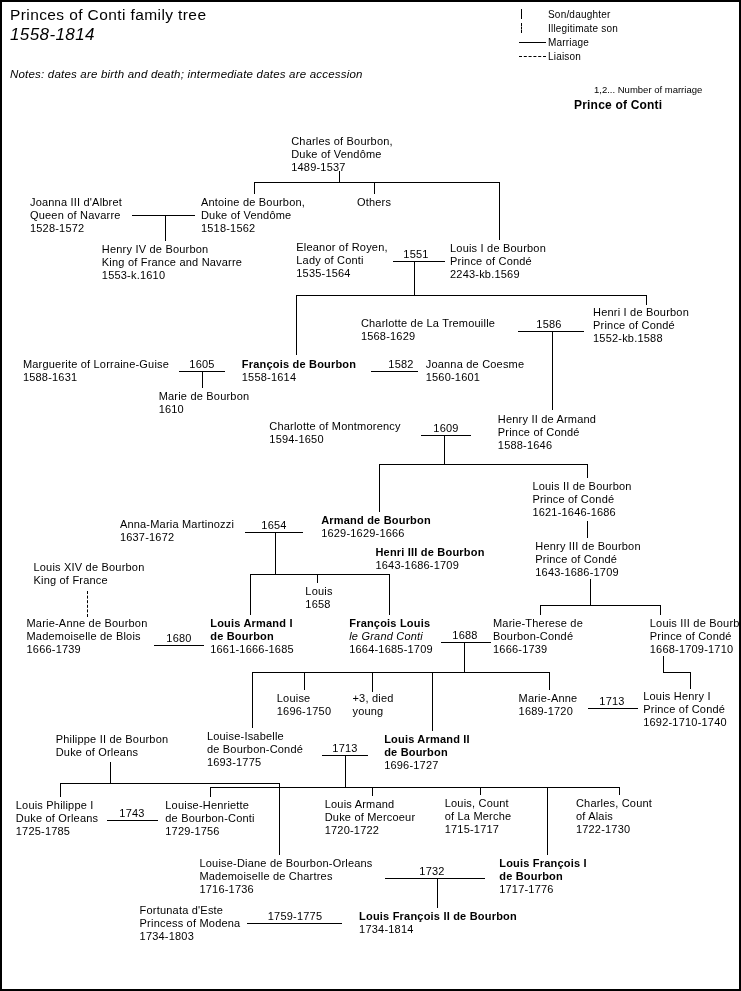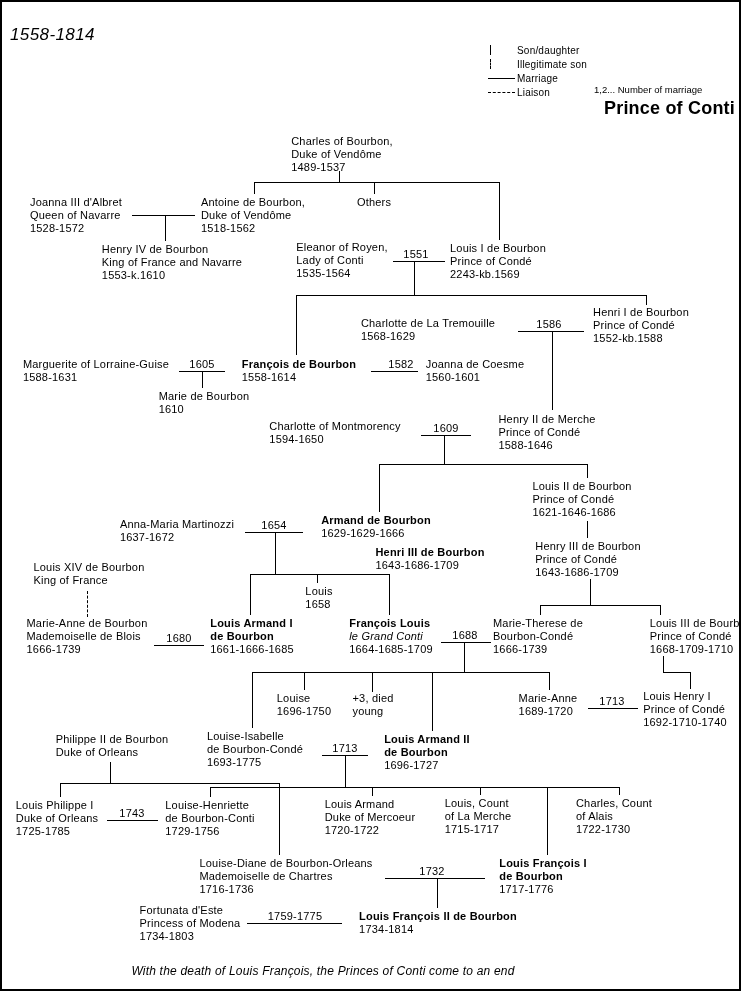--- a/index.html
+++ b/index.html
@@ -8,48 +8,50 @@
     background:#ffffff;border:2px solid #000;box-sizing:border-box;
     font-family:"Liberation Sans","DejaVu Sans",sans-serif;color:#000;
     overflow:hidden;
   }
   .abs{position:absolute;white-space:nowrap;}
   
   .title{left:8px;top:4px;font-size:15.5px;letter-spacing:.4px;}
   .subtitle{left:8px;top:23px;font-size:17px;font-style:italic;letter-spacing:.4px;}
   .notes{left:8px;top:66px;font-size:11.5px;font-style:italic;letter-spacing:.2px;}
   
-  #legend-symbols{left:485px;top:5px;margin-top:36px;}
+  #legend-symbols{left:516px;top:5px;}
   .lrow{display:flex;align-items:center;height:14px;font-size:10px;letter-spacing:.2px;}
   .mk{width:30px;display:flex;align-items:center;}
   .mk .vline{width:0;height:10px;border-left:1px solid #000;margin-left:3px;}
   .mk .vline.dash{border-left-style:dashed;}
   .mk .hline{width:27px;height:0;border-top:1px solid #000;margin-left:1px;}
   .mk .hline.dash{border-top-style:dashed;}
   #legend-abbrev{left:592px;top:3px;font-size:9.5px;line-height:11.3px;}
   .mnote{left:592px;top:82px;font-size:9.5px;}
-  .conti{left:602px;top:96px;font-size:18px;font-weight:bold;letter-spacing:.2px;}
+  .conti{left:572px;top:96px;font-size:12px;font-weight:bold;letter-spacing:.2px;}
   
   .pnode{position:absolute;transform:translateX(-50%);text-align:left;white-space:nowrap;}
   .pl{font-size:11px;line-height:13px;letter-spacing:.2px;}
   .pl.b{font-weight:bold;}
   .pl.i{font-style:italic;}
   .myear{position:absolute;transform:translateX(-50%);font-size:11px;line-height:13px;letter-spacing:.2px;white-space:nowrap;}
   .tline{position:absolute;}
   .tline.v{width:0;border-left:1px solid #000;}
   .tline.h{height:0;border-top:1px solid #000;}
   .tline.dash{border-left-style:dashed;border-top-style:dashed;}
   .footer{font-size:12px;font-style:italic;transform:translateX(-50%);letter-spacing:.2px;}
 </style>
 </head>
 <body>
 
 <div id="page">
 
+  <div class="abs title">Princes of Conti family tree</div>
   <div class="abs subtitle">1558-1814</div>
+  <div class="abs notes">Notes: dates are birth and death; intermediate dates are accession</div>
 
   <div class="abs" id="legend-symbols">
     <div class="lrow">
       <span class="mk">
           <span class="vline"></span>
         </span>
       <span>Son/daughter</span>
     </div>
     <div class="lrow">
       <span class="mk">
@@ -208,21 +210,21 @@
       </div>
       <div class="pnode" style="left: 202px; top: 388px;">
         <div class="pl">Marie de Bourbon</div>
         <div class="pl">1610</div>
       </div>
       <div class="pnode" style="left: 333px; top: 418px;">
         <div class="pl">Charlotte of Montmorency</div>
         <div class="pl">1594-1650</div>
       </div>
       <div class="pnode" style="left: 545px; top: 411px;">
-        <div class="pl">Henry II de Merche</div>
+        <div class="pl">Henry II de Armand</div>
         <div class="pl">Prince of Condé</div>
         <div class="pl">1588-1646</div>
       </div>
       <div class="pnode" style="left: 580px; top: 478px;">
         <div class="pl">Louis II de Bourbon</div>
         <div class="pl">Prince of Condé</div>
         <div class="pl">1621-1646-1686</div>
       </div>
       <div class="pnode" style="left: 374px; top: 512px;">
         <div class="pl b">Armand de Bourbon</div>
@@ -344,14 +346,13 @@
         <div class="pl">Fortunata d'Este</div>
         <div class="pl">Princess of Modena</div>
         <div class="pl">1734-1803</div>
       </div>
       <div class="pnode" style="left: 436px; top: 908px;">
         <div class="pl b">Louis François II de Bourbon</div>
         <div class="pl">1734-1814</div>
       </div>
     </div>
 
-  <div class="abs footer" style="left:321px;top:962px;">With the death of Louis François, the Princes of Conti come to an end</div>
 </div>
 
 </body></html>

